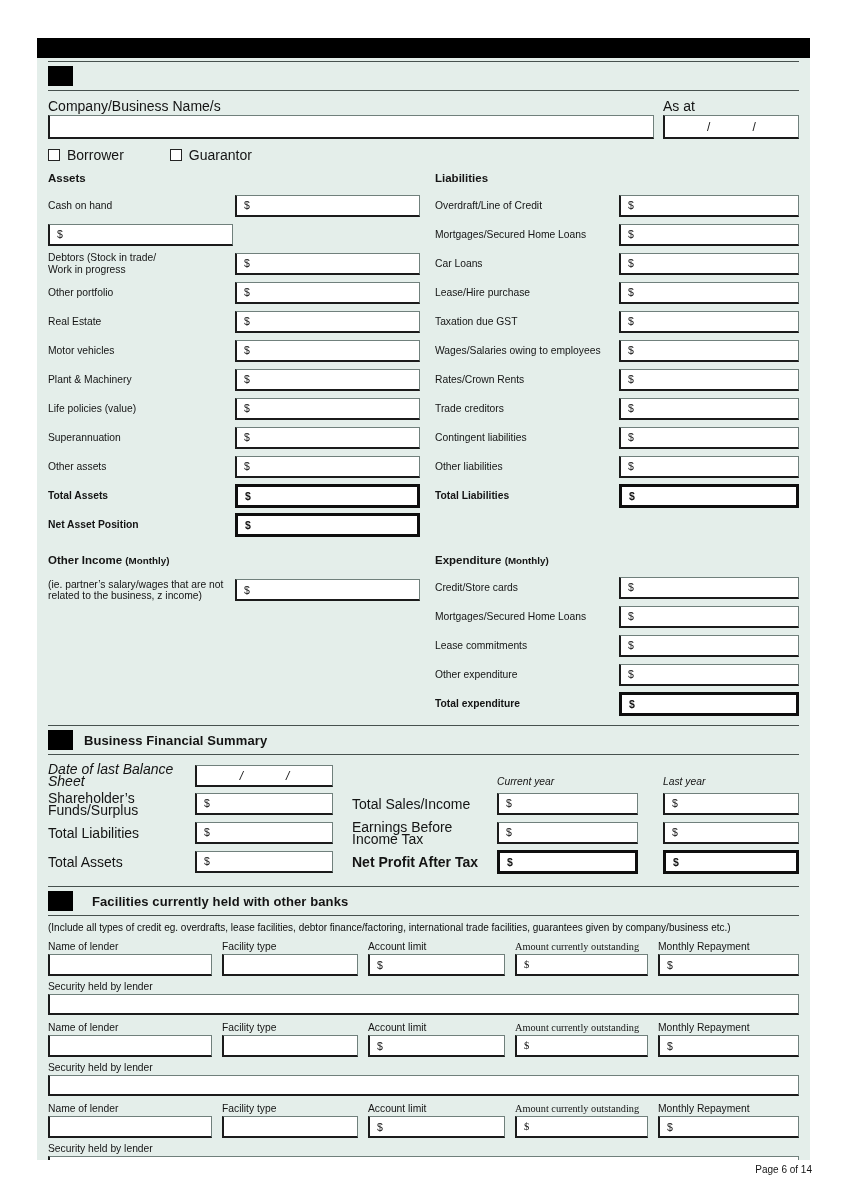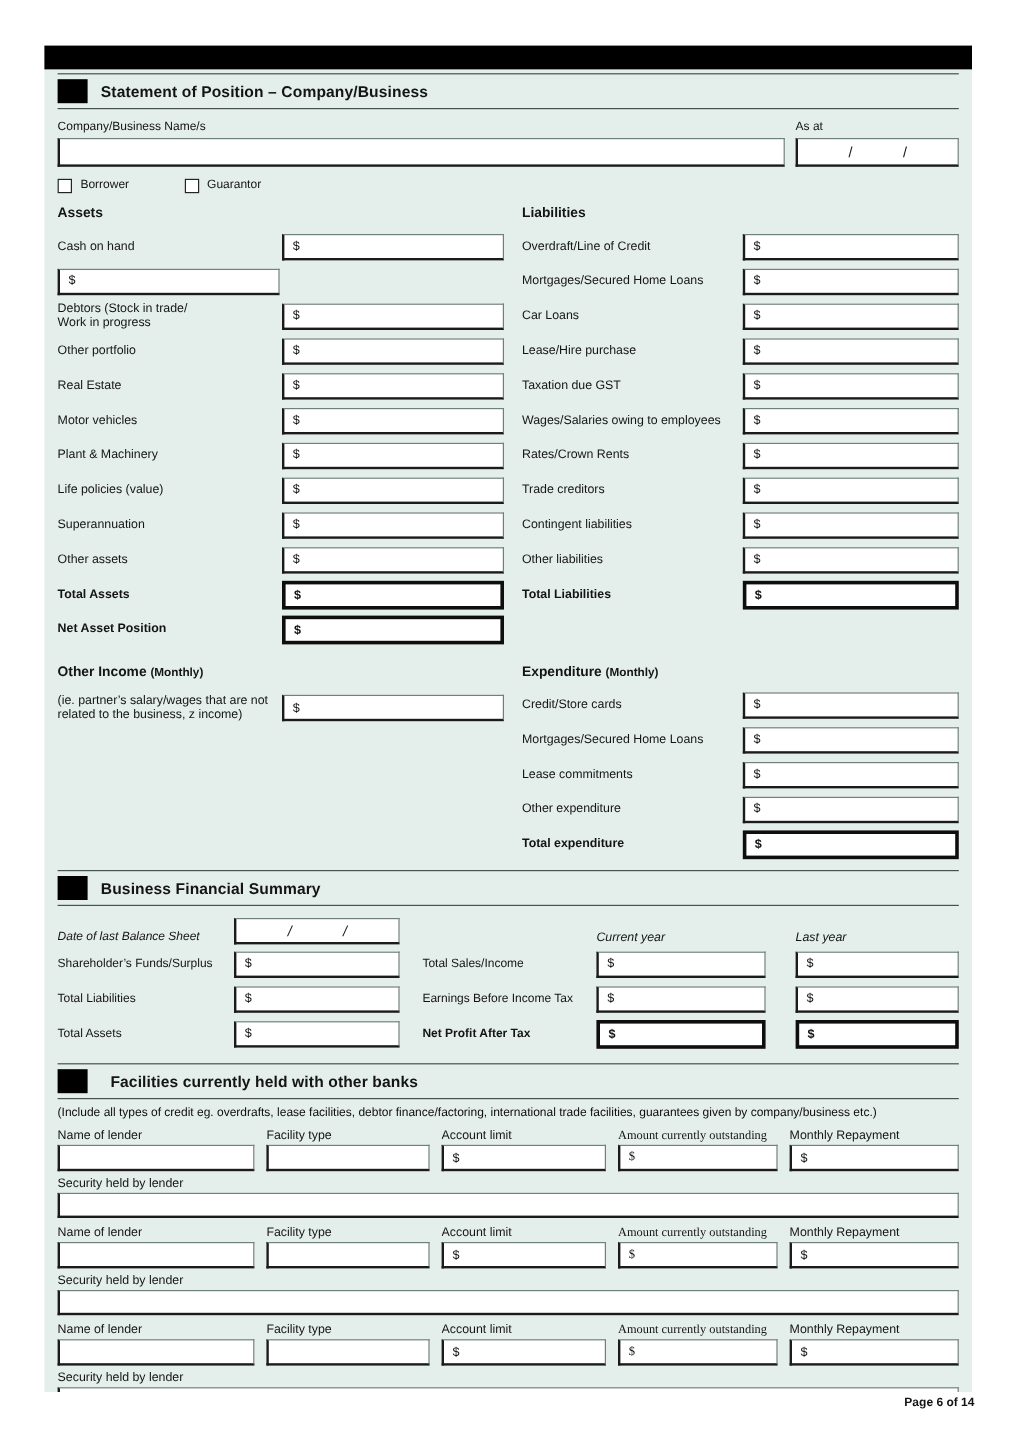--- a/index.html
+++ b/index.html
@@ -17,21 +17,21 @@
     margin-top:3px;border-top:1px solid #47514e;border-bottom:1px solid #47514e;
     display:flex;align-items:center;gap:11px;padding:4px 0;
   }
   .sec-square{width:25px;height:20px;background:#000;flex:0 0 auto;}
   .sec-title{font-size:13px;font-weight:bold;margin:0;letter-spacing:.1px;}
   
   .box{
     background:#fff;box-sizing:border-box;
     border:1px solid #70807c;border-left:2px solid #1b1b1b;border-bottom:2px solid #1b1b1b;
   }
-  .lbl{font-size:10px;line-height:12px;}
+  .lbl{font-size:14px;line-height:12px;}
   
   .name-row{display:flex;margin-top:9px;gap:9px;}
   .f-company{flex:1;}
   .f-asat{width:136px;flex:0 0 auto;}
   .name-row .lbl{display:block;margin-bottom:3px;}
   .tall-input{height:24px;}
   .date-box{display:flex;justify-content:space-evenly;align-items:center;font-size:12px;}
   
   .check-row{display:flex;align-items:center;margin-top:8px;height:15px;}
   .checkbox{width:12px;height:12px;background:#fff;border:1.5px solid #242424;box-sizing:border-box;display:inline-block;}
@@ -78,32 +78,31 @@
   .fc2{width:136px;flex:0 0 auto;}
   .fc3{width:137px;flex:0 0 auto;}
   .fc4{width:133px;flex:0 0 auto;font-family:Liberation Serif, serif;}
   .fc5{width:141px;flex:0 0 auto;}
   .fac-collabel{font-size:10.3px;height:11px;white-space:nowrap;overflow:hidden;display:block;}
   .fac-inputs{margin-top:2px;}
   .fac-input{height:22px;box-sizing:border-box;background:#fff;display:flex;align-items:center;padding-left:7px;
     border:1px solid #70807c;border-left:2px solid #1b1b1b;border-bottom:2px solid #1b1b1b;}
   .fac-sec-label{font-size:10.3px;margin-top:5px;height:11px;}
   .fac-sec-input{margin-top:2px;height:21px;}
-  .footer{position:absolute;right:37px;top:1164px;font-size:10px;font-weight:bold;}
+  .footer{position:absolute;right:37px;top:1164px;font-size:10px;font-weight:normal;}
 </style>
 </head>
 <body>
 
 <div class="topbar"></div>
 
 <div class="panel">
 
   <div class="sec-header">
     <div class="sec-square"></div>
-    <h1 class="sec-title">Statement of Position – Company/Business</h1>
   </div>
 
   <div class="name-row">
     <div class="f-company">
       <span class="lbl">Company/Business Name/s</span>
       <div class="box tall-input"></div>
     </div>
     <div class="f-asat">
       <span class="lbl">As at</span>
       <div class="box tall-input date-box">

